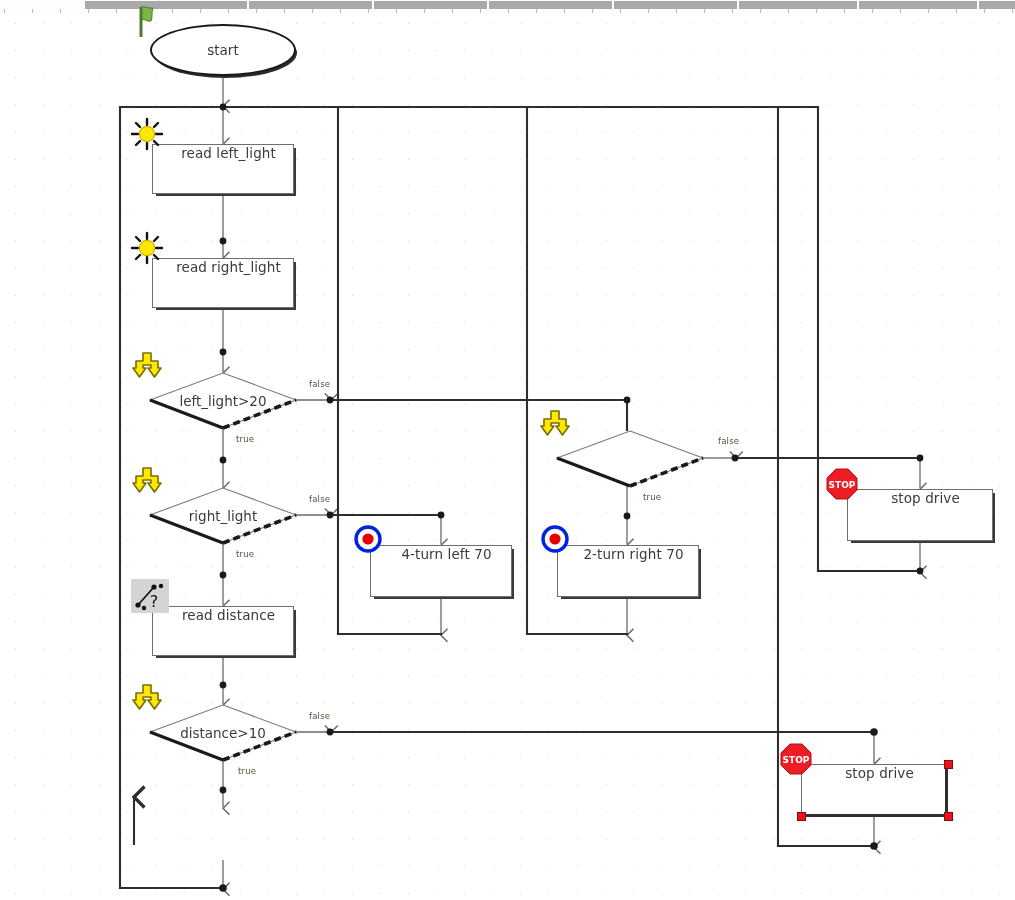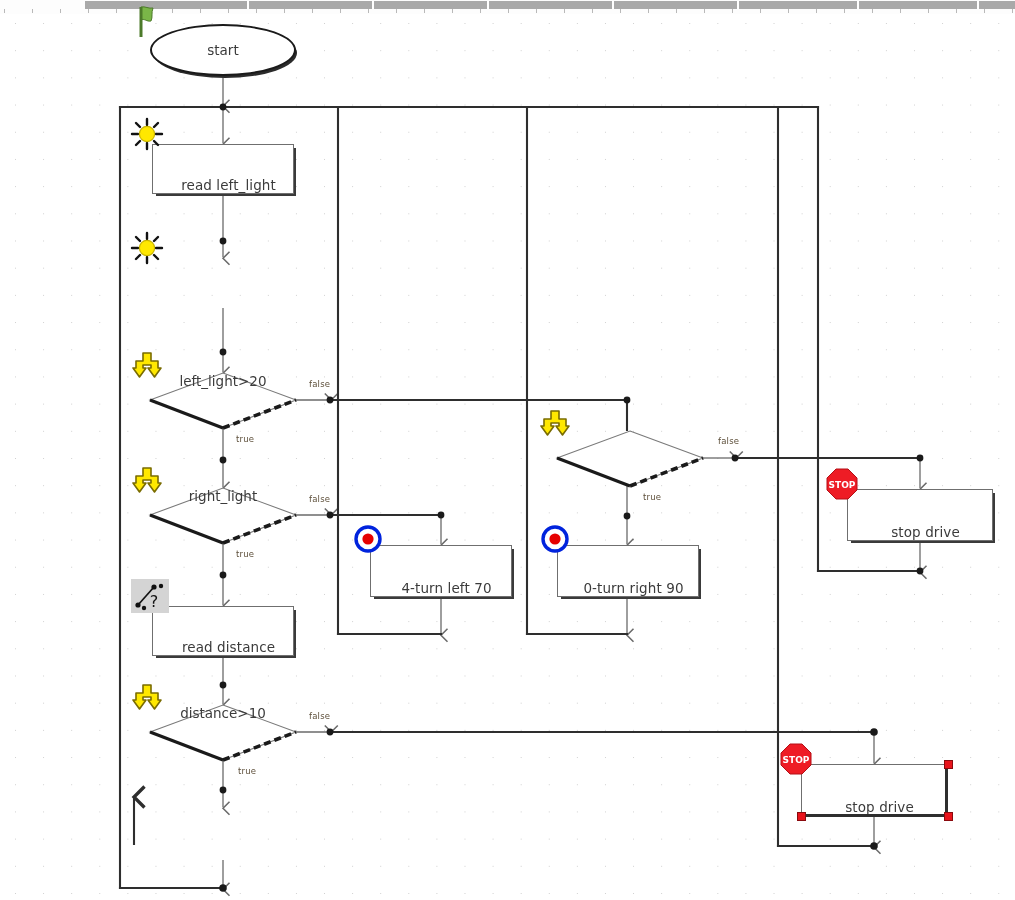--- a/index.html
+++ b/index.html
@@ -22,34 +22,34 @@
     background-image:radial-gradient(circle at 0.6px 0.6px, #cfcfcf 0.6px, rgba(0,0,0,0) 0.7px);
     background-size:28.1px 27.2px;
     background-position:15px 9px;}
 
   .svgwrap{position:absolute;left:0;top:0;width:1015px;height:900px;}
 
   
   .node{position:absolute;box-sizing:border-box;}
   .proc{background:#ffffff;border:1px solid #6f6f6f;
         box-shadow:3px 3px 0 -1px #3a3a3a;
-        display:flex;align-items:flex-end;justify-content:center;padding-left:11px;}
+        display:flex;align-items:flex-start;justify-content:center;padding-left:11px;}
   .proc .lbl{font-size:13.5px;color:#3b3b3b;letter-spacing:.1px;white-space:nowrap;}
 
   .proc.selected{border:1px solid #6f6f6f;box-shadow:none;}
   .proc.selected::after{content:"";position:absolute;right:-2px;top:0;bottom:-2px;left:0;
         border-right:3px solid #2e2e2e;border-bottom:3px solid #2e2e2e;pointer-events:none;}
   .handle{position:absolute;width:7px;height:7px;background:#e8141c;border:1px solid #8a0a0e;z-index:30;}
 
   .oval{border:2px solid #1a1a1a;border-radius:50%;background:#fff;
         display:flex;align-items:center;justify-content:center;
         box-shadow:2px 3px 0 -1px #2b2b2b;}
   .oval .lbl{font-size:13.5px;color:#3b3b3b;}
 
-  .dia{display:flex;justify-content:center;}
+  .dia{display:flex;align-items:center;justify-content:center;}
   .dia .lbl{position:relative;font-size:13.5px;color:#3b3b3b;white-space:nowrap;z-index:2;}
 
   .edgelbl{position:absolute;font-size:8.5px;color:#5d4f3a;letter-spacing:.2px;}
 
   
   .icon{position:absolute;z-index:12;}
   .sun{width:34px;height:34px;}
   .fork{width:34px;height:34px;}
   .stopsign{width:32px;height:32px;}
   .target{width:30px;height:30px;}
@@ -266,20 +266,23 @@
       <line x1="2" y1="17" x2="8" y2="17"></line>
         <line x1="26" y1="17" x2="32" y2="17"></line>
       <line x1="6" y1="6" x2="10" y2="10"></line>
         <line x1="24" y1="24" x2="28" y2="28"></line>
       <line x1="28" y1="6" x2="24" y2="10"></line>
         <line x1="10" y1="24" x2="6" y2="28"></line>
     </g>
     <circle cx="17" cy="17" r="7.6" fill="#ffe800" stroke="#c9b400" stroke-width="1.2"></circle>
   </svg>
 
+  <div class="node proc" style="left:152px;top:258px;width:142px;height:50px;">
+    <span class="lbl">read right_light</span>
+  </div>
   <svg class="icon sun" style="left:130px;top:231px;" viewBox="0 0 34 34">
     <g stroke="#111" stroke-width="2.4" stroke-linecap="round">
       <line x1="17" y1="2" x2="17" y2="8"></line>
         <line x1="17" y1="26" x2="17" y2="32"></line>
       <line x1="2" y1="17" x2="8" y2="17"></line>
         <line x1="26" y1="17" x2="32" y2="17"></line>
       <line x1="6" y1="6" x2="10" y2="10"></line>
         <line x1="24" y1="24" x2="28" y2="28"></line>
       <line x1="28" y1="6" x2="24" y2="10"></line>
         <line x1="10" y1="24" x2="6" y2="28"></line>
@@ -328,21 +331,21 @@
   <svg class="icon target" style="left:353px;top:524px;" viewBox="0 0 30 30">
     <circle cx="15" cy="15" r="12" fill="#fff" stroke="#0023dd" stroke-width="3.4"></circle>
     <circle cx="15" cy="15" r="5.6" fill="#e60000"></circle>
   </svg>
 
   <svg class="icon fork" style="left:538px;top:408px;" viewBox="0 0 34 34">
     <path d="M13 3 L21 3 L21 11 L28 11 L28 18 L31 18 L24.5 27 L18 18 L21 18 L21 15 L13 15 L13 18 L16 18 L9.5 27 L3 18 L6 18 L6 11 L13 11 Z" fill="#ffe800" stroke="#7a6c00" stroke-width="1.6" stroke-linejoin="round"></path>
   </svg>
 
   <div class="node proc" style="left:557px;top:545px;width:142px;height:52px;">
-    <span class="lbl">0-turn right 90</span>
+    <span class="lbl">2-turn right 70</span>
   </div>
   <svg class="icon target" style="left:540px;top:524px;" viewBox="0 0 30 30">
     <circle cx="15" cy="15" r="12" fill="#fff" stroke="#0023dd" stroke-width="3.4"></circle>
     <circle cx="15" cy="15" r="5.6" fill="#e60000"></circle>
   </svg>
 
   <div class="node proc" style="left:847px;top:489px;width:146px;height:52px;">
     <span class="lbl">stop drive</span>
   </div>
   <svg class="icon stopsign" style="left:826px;top:468px;" viewBox="0 0 32 32">

